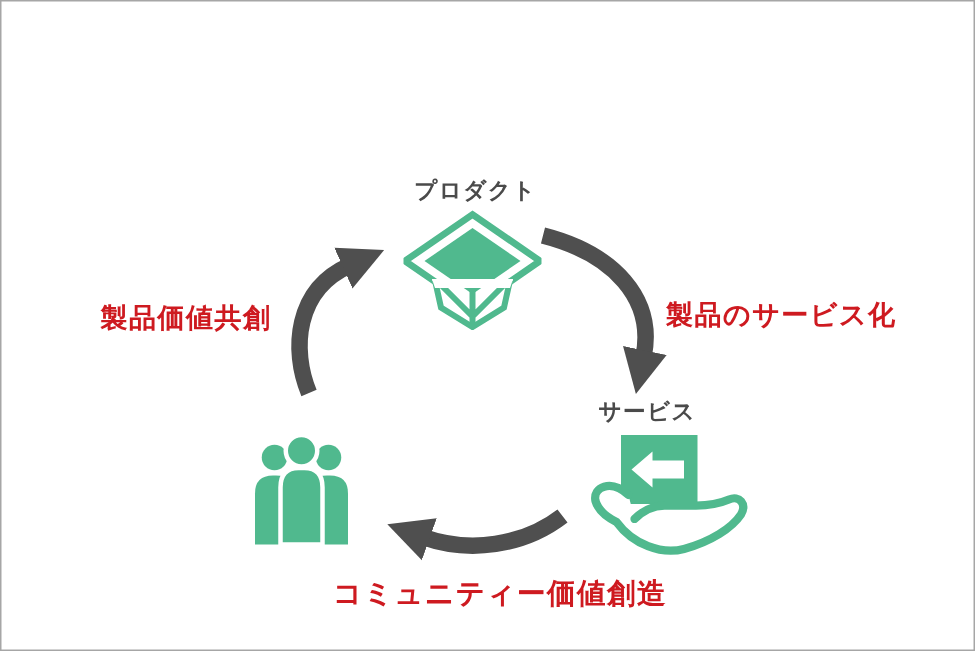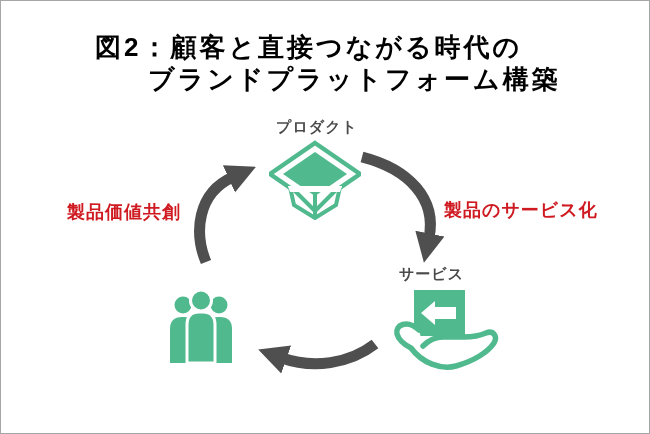--- a/index.html
+++ b/index.html
@@ -43,24 +43,20 @@
   .icon-box{left:268px;top:139px;width:92px;height:80px;}
   .icon-hand{left:391px;top:285px;width:122px;height:98px;}
   .icon-people{left:166px;top:289px;width:68px;height:75px;}
   .arrows{position:absolute;left:0;top:0;pointer-events:none;}
 </style>
 </head>
 <body>
 
 <div class="canvas">
 
-  <div class="figure-title">
-    <div class="line1">図2：顧客と直接つながる時代の</div>
-    <div class="line2">ブランドプラットフォーム構築</div>
-  </div>
 
   <svg class="arrows" width="650" height="434" viewBox="0 0 650 434">
     <defs>
       <marker id="ah" viewBox="0 0 10 10" refX="1.5" refY="5" markerWidth="2.7" markerHeight="3.1" orient="auto">
         <path d="M0,0 L10,5 L0,10 Z" fill="#4f4f4f"></path>
       </marker>
     </defs>
     <path d="M 361 156 C 408 168 436 198 428 237" fill="none" stroke="#4f4f4f" stroke-width="11" marker-end="url(#ah)"></path>
     <path d="M 374 343 C 348 363 312 368 281 357" fill="none" stroke="#4f4f4f" stroke-width="11" marker-end="url(#ah)"></path>
     <path d="M 205 261 C 193 232 196 192 232 176" fill="none" stroke="#4f4f4f" stroke-width="11" marker-end="url(#ah)"></path>
@@ -110,14 +106,15 @@
         <path d="M20 73 V35 Q20 22 32 22 H36 Q48 22 48 35 V73 Z" stroke="#ffffff" stroke-width="3"></path>
       </g>
     </svg>
   </div>
 
   <div class="center-label">
   </div>
 
   <div class="edge-label edge-right">製品のサービス化</div>
   <div class="edge-label edge-left">製品価値共創</div>
+  <div class="edge-label edge-bottom">コミュニティー価値創造</div>
 
 </div>
 
 </body></html>

